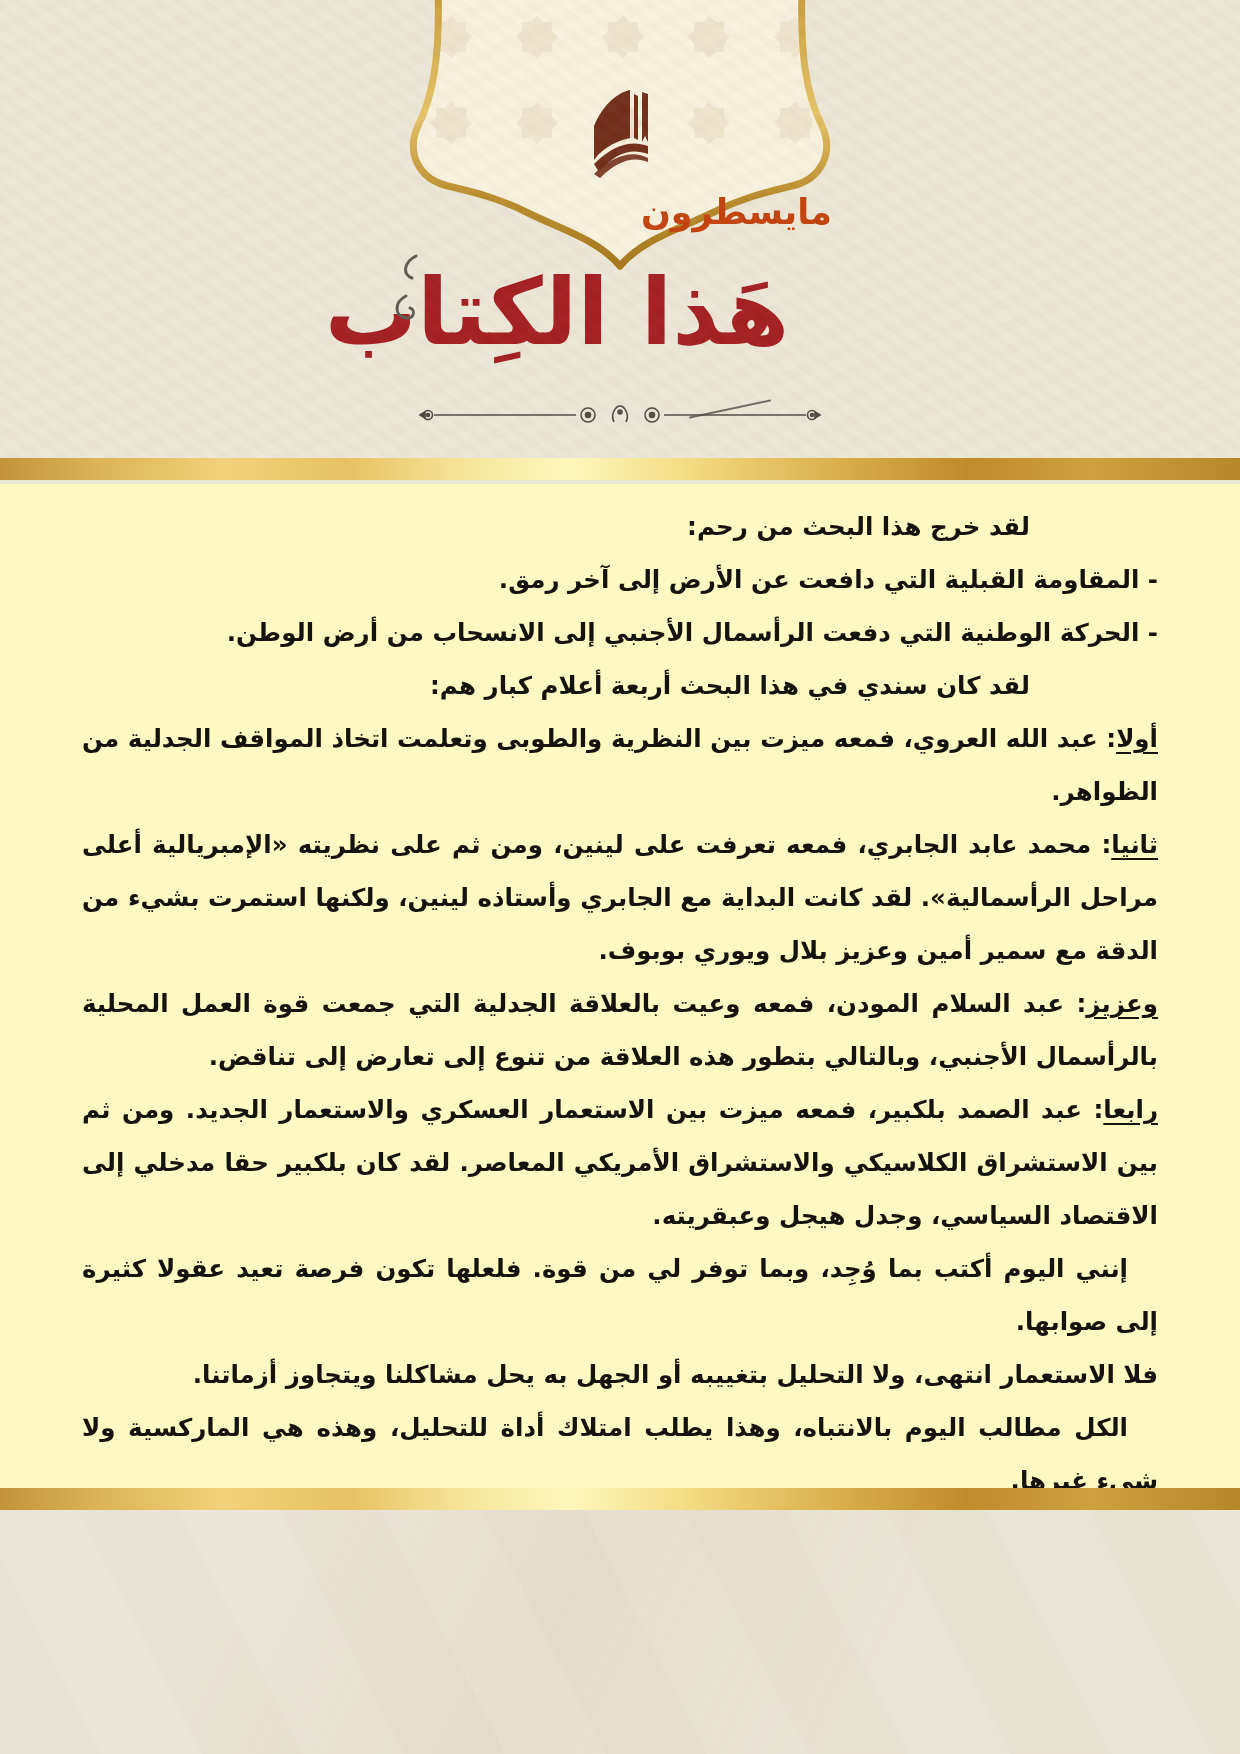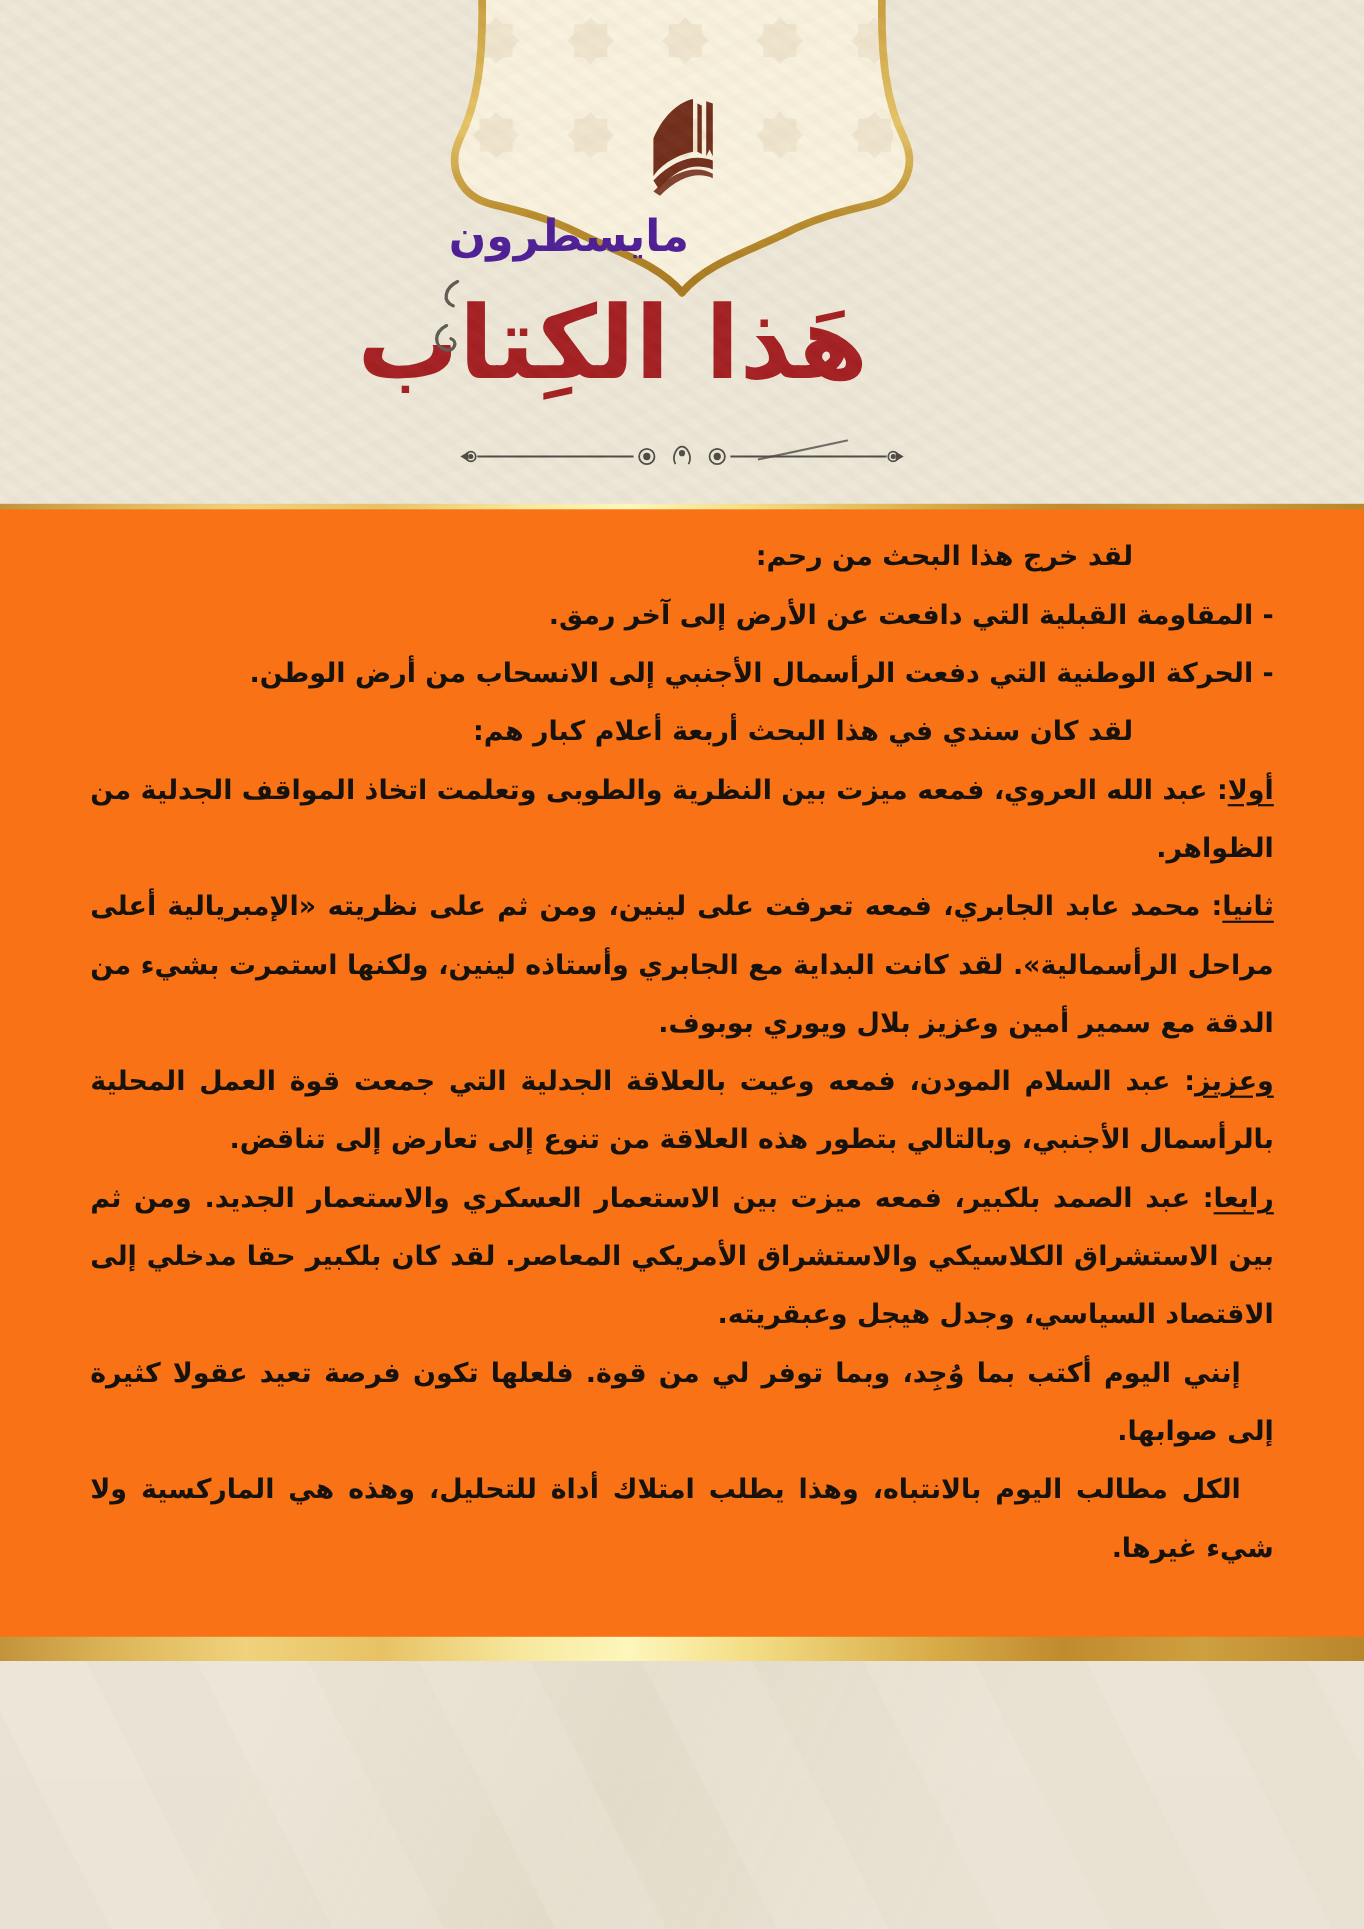--- a/index.html
+++ b/index.html
@@ -10,31 +10,31 @@
   
   .top-section{position:absolute;left:0;top:0;width:1240px;height:458px;background:#ece6d7;}
   .top-section::after{content:"";position:absolute;inset:0;opacity:.35;
      background:
        repeating-linear-gradient(37deg,rgba(255,255,255,.05) 0 7px,rgba(120,104,70,.05) 7px 14px),
        repeating-linear-gradient(-24deg,rgba(255,255,255,.04) 0 11px,rgba(120,104,70,.04) 11px 22px);}
   .gold-bar{position:absolute;left:0;width:1240px;height:22px;
      background:linear-gradient(90deg,#c3933b 0%,#dcb457 8%,#f0d27c 18%,#e7c264 28%,#f6e79c 38%,#fdf7bc 46%,#f3dd85 55%,#d9ad4a 68%,#c08b2d 78%,#cfa03f 88%,#b8862b 100%);}
   .gold-bar.bar1{top:458px;}
   .gold-bar.bar2{top:1488px;}
-  .body-section{position:absolute;left:0;top:463px;width:1240px;height:1228px;background:#f97316;overflow:hidden;}
+  .body-section{position:absolute;left:0;top:484px;width:1240px;height:1228px;background:#fef9c3;overflow:hidden;}
   .footer-section{position:absolute;left:0;top:1510px;width:1240px;height:244px;background:#e8e1d1;}
   .footer-section::after{content:"";position:absolute;inset:0;opacity:.5;
      background:
        linear-gradient(115deg,rgba(255,255,255,.25) 20%,rgba(170,150,110,.07) 45%,rgba(255,255,255,.18) 70%),
        repeating-linear-gradient(63deg,rgba(150,130,95,.05) 0 90px,rgba(255,255,255,.07) 90px 180px);}
 
   
   .arch-svg{position:absolute;left:408px;top:-6px;}
-  .publisher-name{position:absolute;left:408px;top:192px;width:424px;text-align:left;
-     color:#4c1d95;font-size:40px;font-weight:bold;direction:rtl;letter-spacing:0;}
+  .publisher-name{position:absolute;left:408px;top:192px;width:424px;text-align:right;
+     color:#c2410c;font-size:35px;font-weight:bold;direction:rtl;letter-spacing:0;}
   .book-title{position:absolute;left:0;top:262px;width:1240px;text-align:center;
      transform:translateX(-63px);color:#a31e21;font-size:92px;font-weight:bold;direction:rtl;line-height:1.1;}
   .title-flourish{position:absolute;left:386px;top:250px;}
   .title-underline{position:absolute;left:688px;top:408px;width:84px;height:2px;background:#6d6a62;
      transform:rotate(-12deg);border-radius:2px;}
   .divider-svg{position:absolute;left:418px;top:400px;}
 
   
   .body-text{direction:rtl;margin:16px 82px 0;color:#16130e;font-size:24.5px;font-weight:bold;
      line-height:53px;text-align:justify;text-align-last:right;}
@@ -122,20 +122,21 @@
     <div class="body-text">
         <p class="ind-lg">لقد خرج هذا البحث من رحم:</p>
         <p>- المقاومة القبلية التي دافعت عن الأرض إلى آخر رمق.</p>
         <p>- الحركة الوطنية التي دفعت الرأسمال الأجنبي إلى الانسحاب من أرض الوطن.</p>
         <p class="ind-lg">لقد كان سندي في هذا البحث أربعة أعلام كبار هم:</p>
         <p><span class="lead">أولا</span>: عبد الله العروي، فمعه ميزت بين النظرية والطوبى وتعلمت اتخاذ المواقف الجدلية من الظواهر.</p>
         <p><span class="lead">ثانيا</span>: محمد عابد الجابري، فمعه تعرفت على لينين، ومن ثم على نظريته «الإمبريالية أعلى مراحل الرأسمالية». لقد كانت البداية مع الجابري وأستاذه لينين، ولكنها استمرت بشيء من الدقة مع سمير أمين وعزيز بلال ويوري بوبوف.</p>
         <p><span class="lead">وعزيز</span>: عبد السلام المودن، فمعه وعيت بالعلاقة الجدلية التي جمعت قوة العمل المحلية بالرأسمال الأجنبي، وبالتالي بتطور هذه العلاقة من تنوع إلى تعارض إلى تناقض.</p>
         <p><span class="lead">رابعا</span>: عبد الصمد بلكبير، فمعه ميزت بين الاستعمار العسكري والاستعمار الجديد. ومن ثم بين الاستشراق الكلاسيكي والاستشراق الأمريكي المعاصر. لقد كان بلكبير حقا مدخلي إلى الاقتصاد السياسي، وجدل هيجل وعبقريته.</p>
         <p class="ind-sm">إنني اليوم أكتب بما وُجِد، وبما توفر لي من قوة. فلعلها تكون فرصة تعيد عقولا كثيرة إلى صوابها.</p>
+        <p>فلا الاستعمار انتهى، ولا التحليل بتغييبه أو الجهل به يحل مشاكلنا ويتجاوز أزماتنا.</p>
         <p class="ind-sm">الكل مطالب اليوم بالانتباه، وهذا يطلب امتلاك أداة للتحليل، وهذه هي الماركسية ولا شيء غيرها.</p>
       </div>
 
   </div>
 
   <div class="gold-bar bar2"></div>
 
   <div class="footer-section">
 
     

